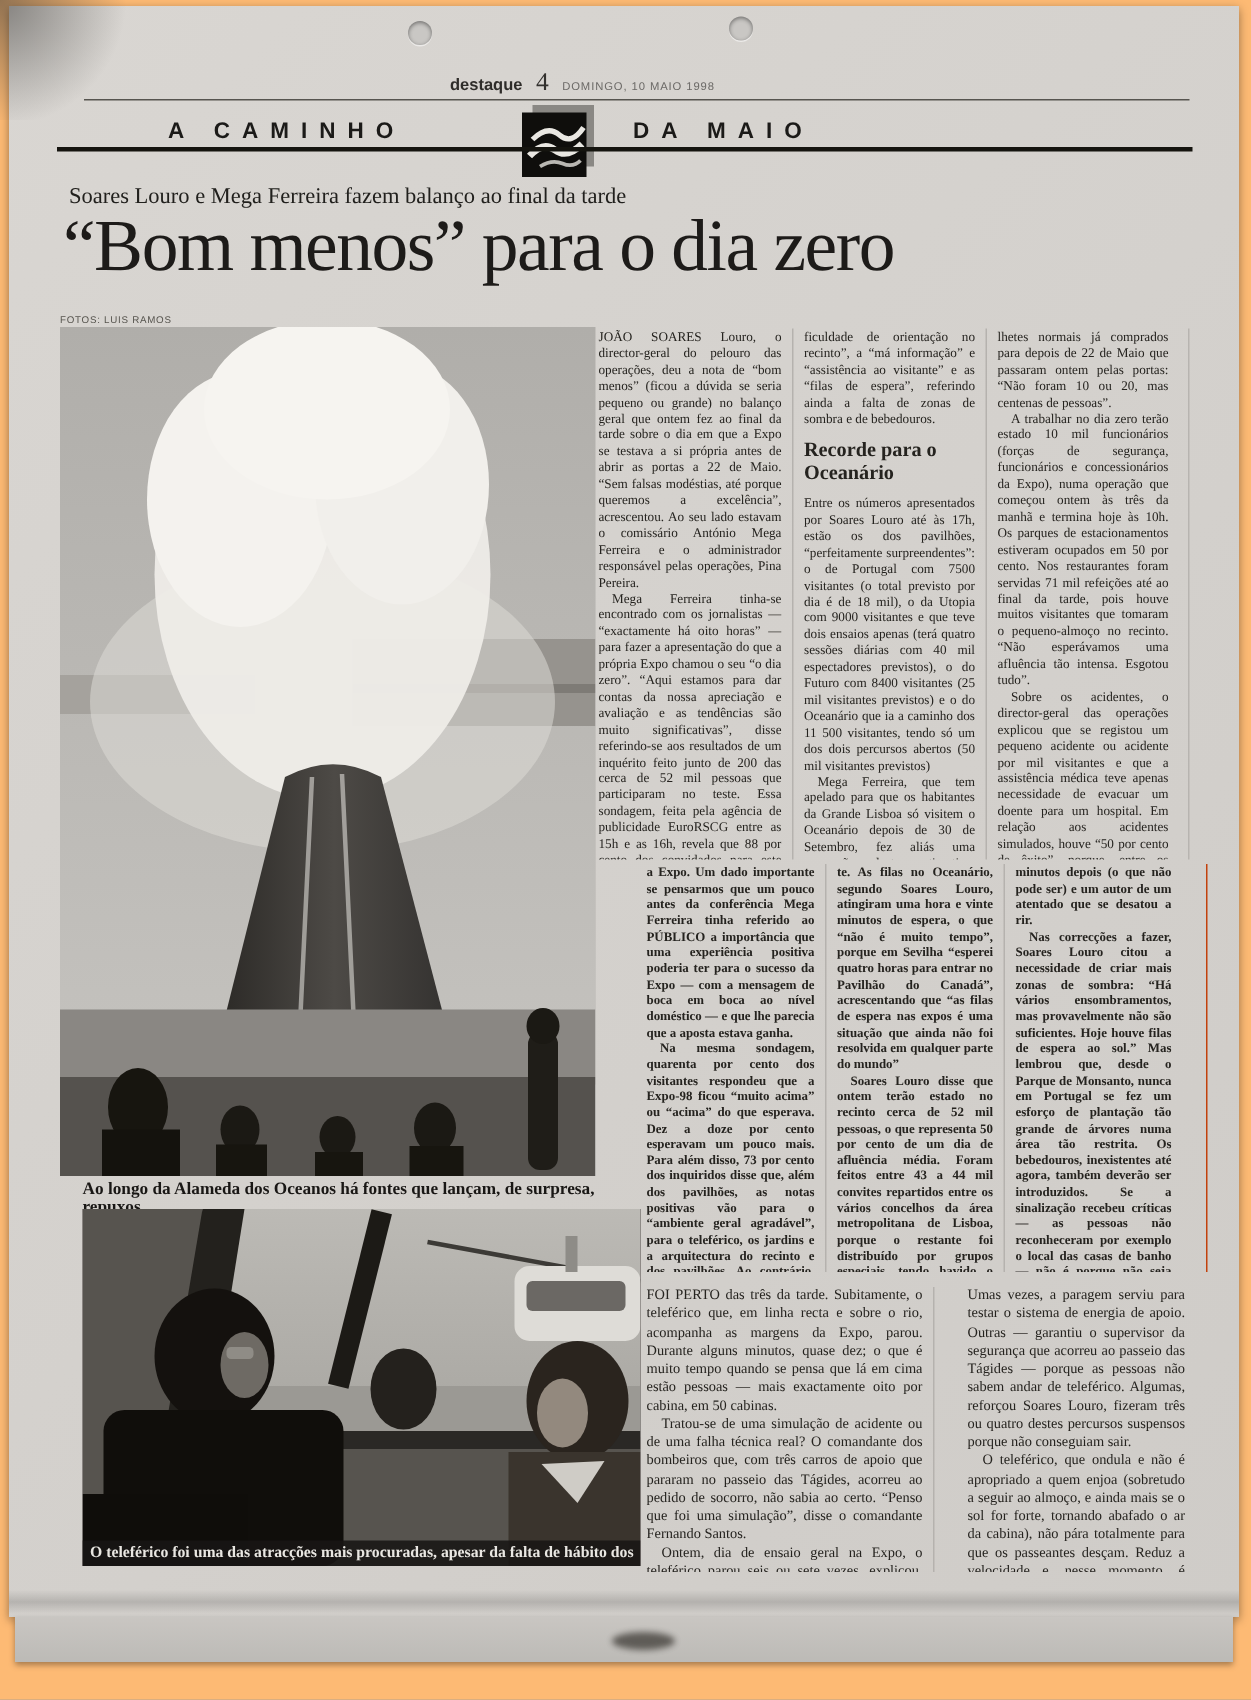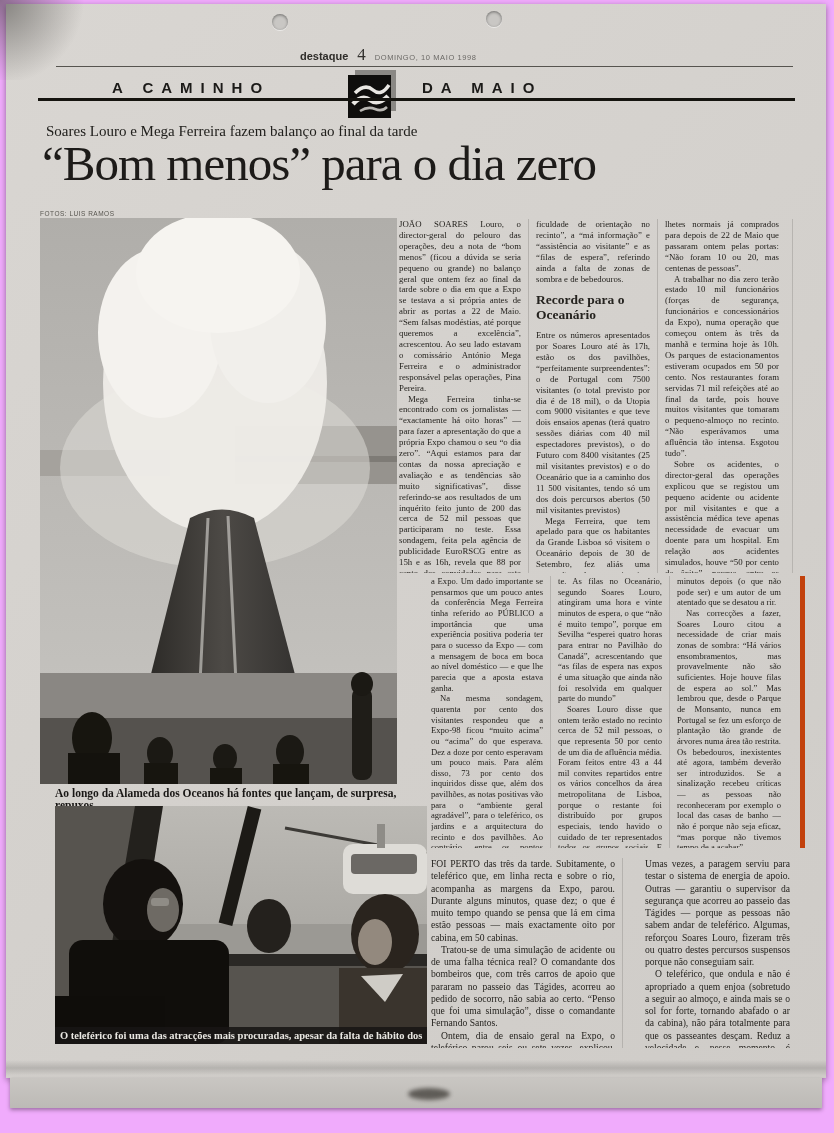--- a/index.html
+++ b/index.html
@@ -1,17 +1,17 @@
 <!DOCTYPE html>
 <html><head>
 <meta charset="utf-8">
 <style>
   * { margin:0; padding:0; box-sizing:border-box; }
   body { background:#9b9996; font-family:"Liberation Serif", serif; }
-  .page { position:relative; width:834px; height:1133px; margin:0 auto; background:#f0abfc; overflow:hidden; }
+  .page { position:relative; width:834px; height:1133px; margin:0 auto; background:#fdba74; overflow:hidden; }
   .paper { position:absolute; left:6px; top:4px; width:820px; height:1074px;
            background:linear-gradient(135deg,#d9d6d2 0%,#d5d2ce 40%,#cfccc8 100%); 
            box-shadow:0 2px 6px rgba(0,0,0,.4); }
   .paper-tail { position:absolute; left:10px; top:1078px; width:812px; height:30px;
            background:linear-gradient(#c9c6c2,#bcbab6); box-shadow:0 2px 4px rgba(0,0,0,.35); }
   .corner-shade { position:absolute; left:0; top:0; width:90px; height:80px;
            background:radial-gradient(circle at 0 0, rgba(60,58,55,.55), transparent 70%); }
   .hole { position:absolute; width:16px; height:16px; border-radius:50%; background:#c9c7c4;
           box-shadow:inset 0 1px 3px rgba(0,0,0,.45), 0 1px 0 rgba(255,255,255,.5); }
   .fold { position:absolute; left:6px; top:1060px; width:820px; height:16px;
@@ -40,21 +40,21 @@
 
   .photo1 { position:absolute; left:40px; top:218px; width:357px; height:566px; background:#b8b6b2; overflow:hidden; }
   .caption1 { position:absolute; left:55px; top:787px; width:372px; font-size:11.5px; font-weight:bold; color:#191715; }
   .photo2 { position:absolute; left:55px; top:806px; width:372px; height:238px; background:#4c4945; overflow:hidden; }
   .caption2 { position:absolute; left:0; bottom:0; width:100%; height:17px; line-height:17px;
               background:rgba(24,22,20,.88); color:#e9e7e2; font-size:10.5px; font-weight:bold; padding-left:5px; }
 
   
   .cols { position:absolute; display:flex; color:#25231f; }
   .cols-top { left:399px; top:219px; width:394px; height:354px; border-right:1px solid #b7b4b0; }
-  .cols-mid { left:431px; top:576px; width:374px; height:272px; border-right:5px solid #c2410c; }
+  .cols-mid { left:431px; top:576px; width:374px; height:272px; border-right:1px solid #c2410c;font-weight:bold; }
   .col { overflow:hidden; font-size:8.8px; line-height:1.24; text-align:justify; }
   .cols-top .col { width:122px; }
   .cols-mid .col { width:112px; font-size:8.6px; }
   .col + .col { border-left:1px solid #b5b2ae; padding-left:7px; margin-left:7px; }
   .para { margin:0; text-indent:9px; }
   .col .para:first-child, .list:first-child .para:first-child { text-indent:0; }
   .subhead { font-size:13.5px; font-weight:bold; line-height:1.1; margin:9px 0 7px; text-align:left; }
 
   
   .article2 { position:absolute; left:431px; top:849px; width:374px; }

